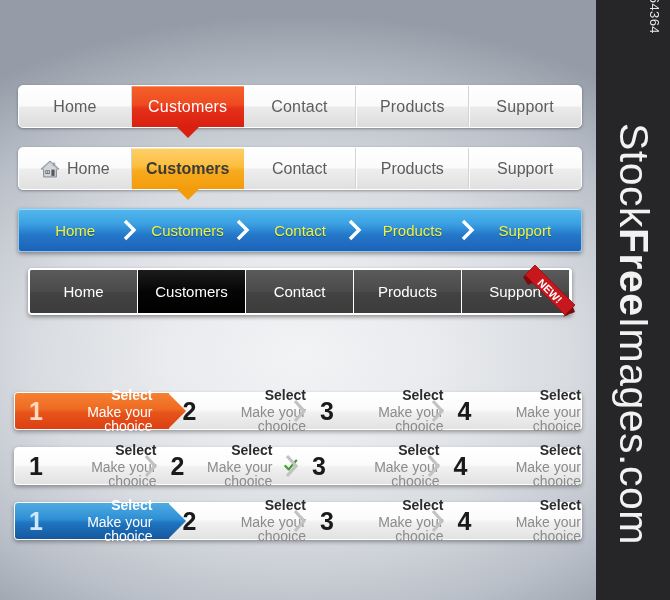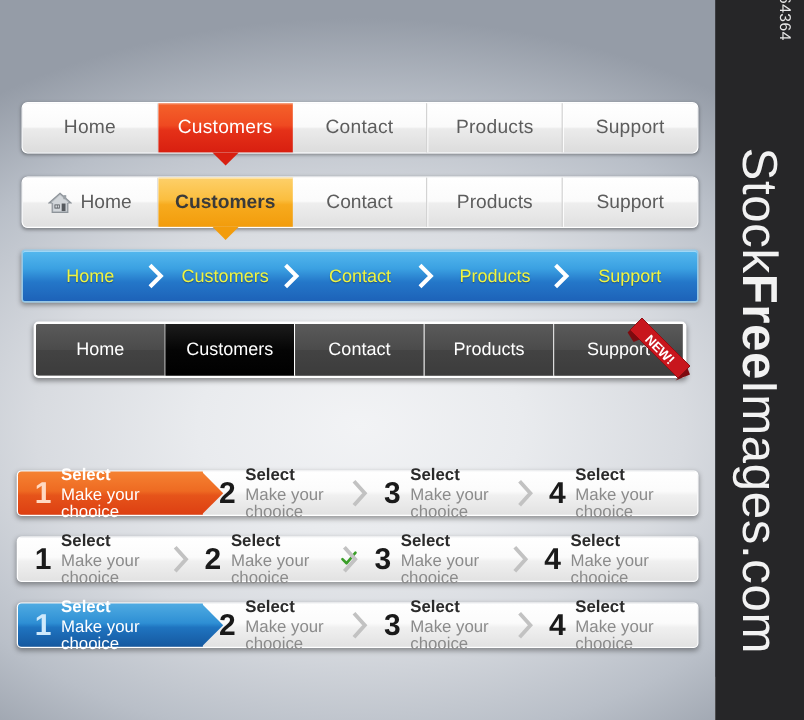--- a/index.html
+++ b/index.html
@@ -208,21 +208,21 @@
     padding-left: 14px;
     gap: 8px;
   }
   .step .num {
     font-size: 25px;
     font-weight: bold;
     color: #1a1a1a;
     line-height: 1;
     font-family: "Liberation Sans", sans-serif;
   }
-  .step .txt { display: flex; flex-direction: column; line-height: 1.05; }
+  .step .txt { display: flex; flex-direction: column; line-height: 1.05; text-align: right; }
   .step .title { font-size: 14px; font-weight: bold; color: #2b2b2b; }
   .step .sub { font-size: 14px; color: #8b8b8b; margin-top: 2px; }
 
   .step .sep {
     position: absolute;
     right: -2px; top: 50%;
     transform: translateY(-50%);
     width: 16px; height: 26px;
   }
 

